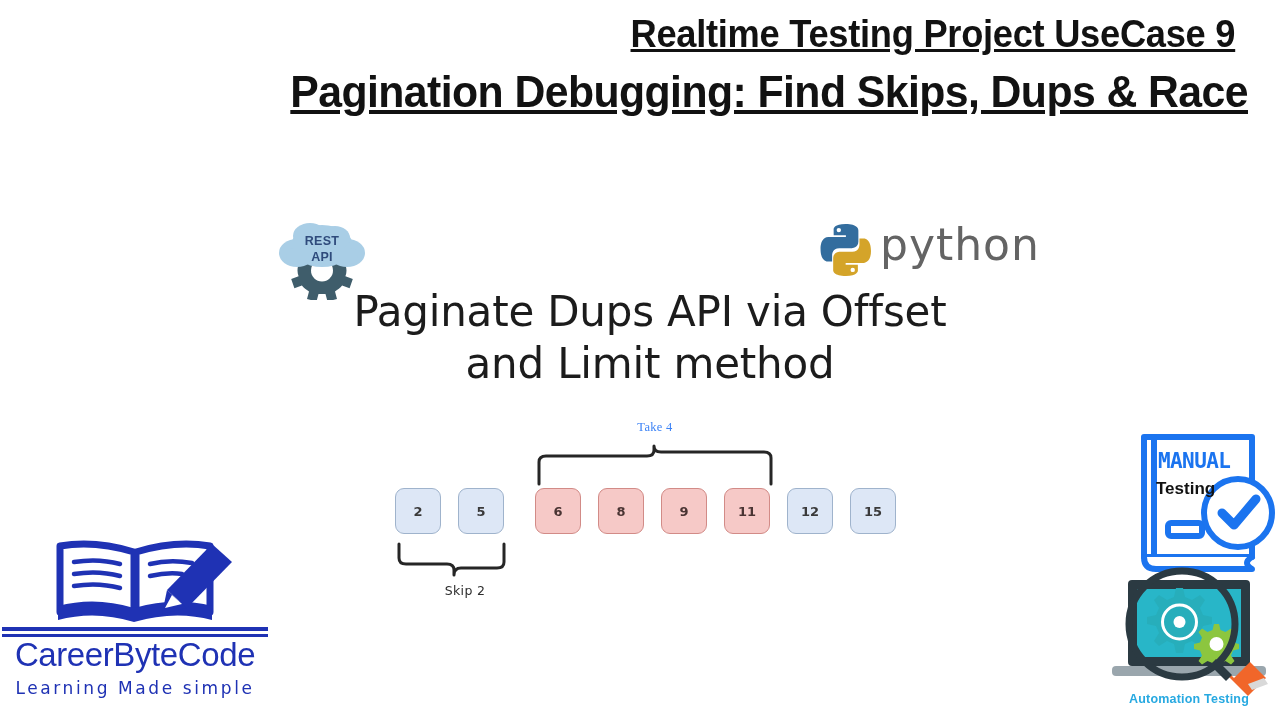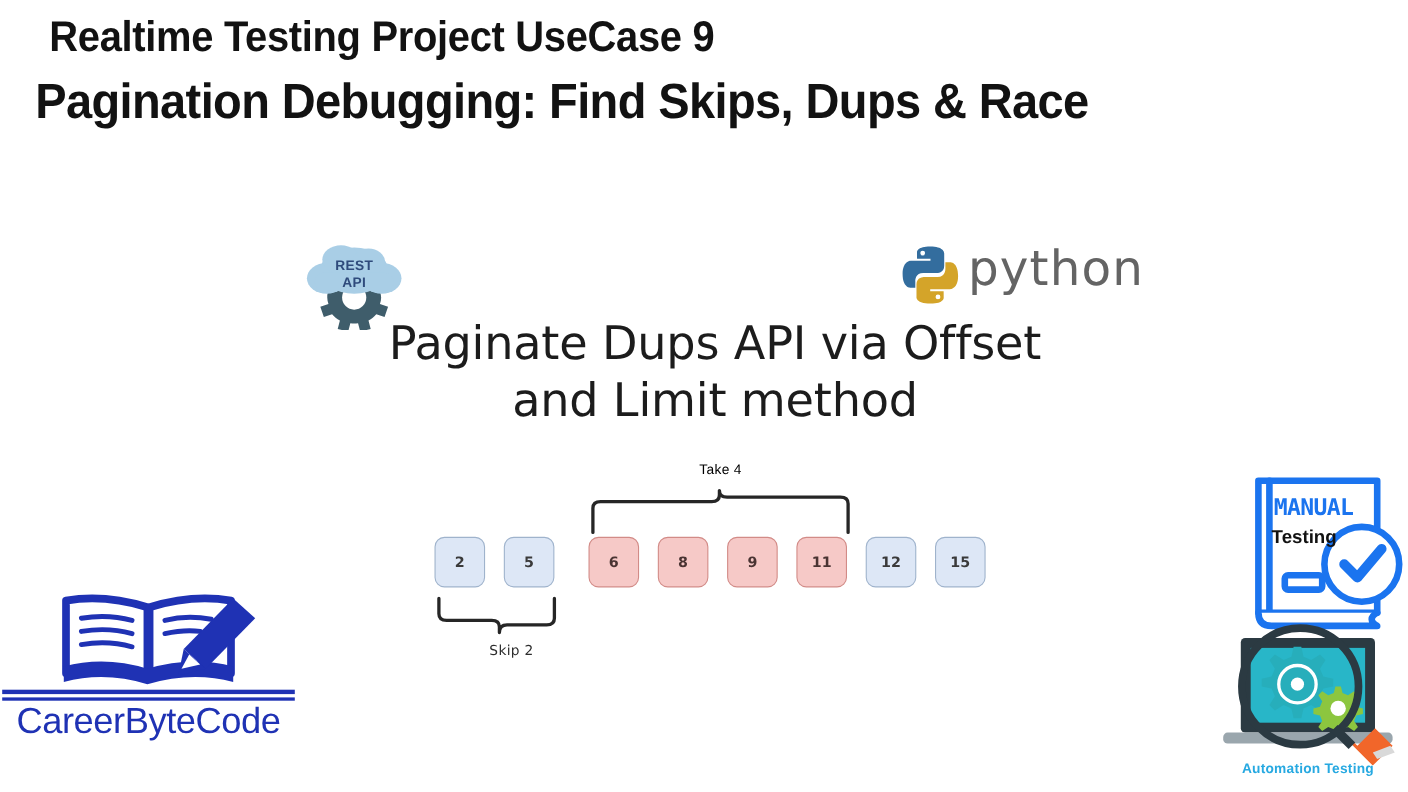--- a/index.html
+++ b/index.html
@@ -15,21 +15,22 @@
     font-family: "Liberation Sans", sans-serif;
     color: #111111;
   }
 
   
   #title-block {
     position: absolute;
     top: 12px;
     left: 0;
     width: 1280px;
-    text-align: left;
+    text-align: right;
+    text-decoration: underline;
   }
   #title-line-1 {
     font-size: 39px;
     font-weight: bold;
     letter-spacing: -0.3px;
     line-height: 1.15;
     color: #121212;
     transform: scaleX(0.93);
     white-space: nowrap;
   }
@@ -132,22 +133,22 @@
     border: 1.6px solid #d28b87;
     color: #4a3433;
   }
   #take-label {
     position: absolute;
     left: 200px;
     top: 0px;
     width: 120px;
     text-align: center;
     font-size: 12.5px;
-    color: #000000;
-    font-family: Liberation Sans, sans-serif;
+    color: #3b82f6;
+    font-family: Liberation Serif, serif;
     letter-spacing: 0.3px;
   }
   #skip-label {
     position: absolute;
     left: 5px;
     top: 163px;
     width: 130px;
     text-align: center;
     font-size: 12.5px;
     color: #2d2d2d;
@@ -336,20 +337,21 @@
     <g>
       <path d="M167 62 L212 16 L232 34 L187 80 Z" fill="#1f32b4"></path>
       <path d="M167 62 L187 80 L162 86 Z" fill="#1f32b4"></path>
       <path d="M172 67 L182 76 L165 80 Z" fill="#ffffff"></path>
     </g>
 
     <rect x="2" y="99" width="266" height="4" fill="#1f32b4"></rect>
     <rect x="2" y="106" width="266" height="3" fill="#1f32b4"></rect>
   </svg>
   <div id="cbc-wordmark">CareerByteCode</div>
+  <div id="cbc-tagline">Learning Made simple</div>
 </div>
 
 <div id="manual-testing-logo">
   <svg width="150" height="160" viewBox="0 0 150 160" xmlns="http://www.w3.org/2000/svg">
     <g stroke="#1b74ef" fill="#ffffff" stroke-width="6" stroke-linejoin="round" stroke-linecap="round">
       <path d="M14 12 L122 12 L122 132 L14 132 Z"></path>
       <path d="M24 12 L24 132"></path>
       <path d="M14 132 Q14 144 26 144 L122 144 Q112 138 122 132"></path>
     </g>
     <rect x="38" y="98" width="34" height="13" rx="3" fill="none" stroke="#1b74ef" stroke-width="6"></rect>

